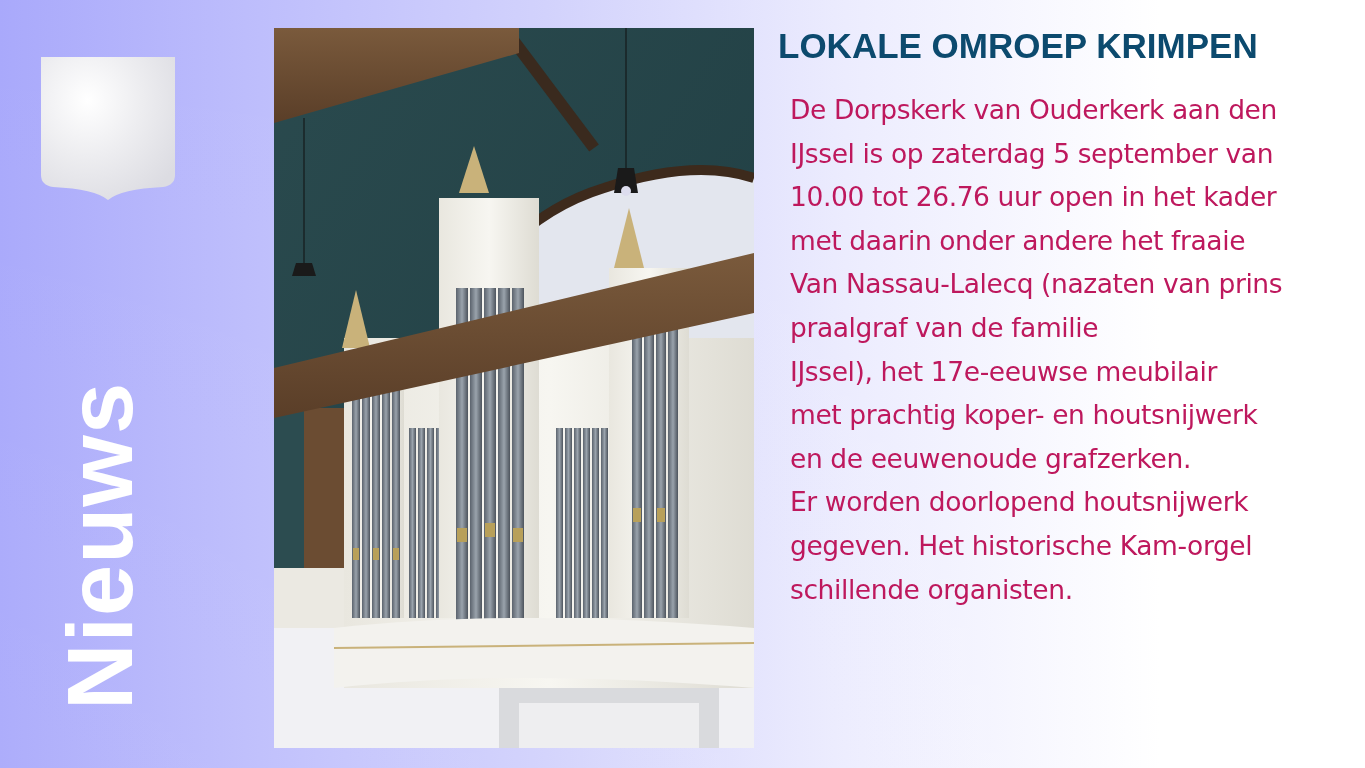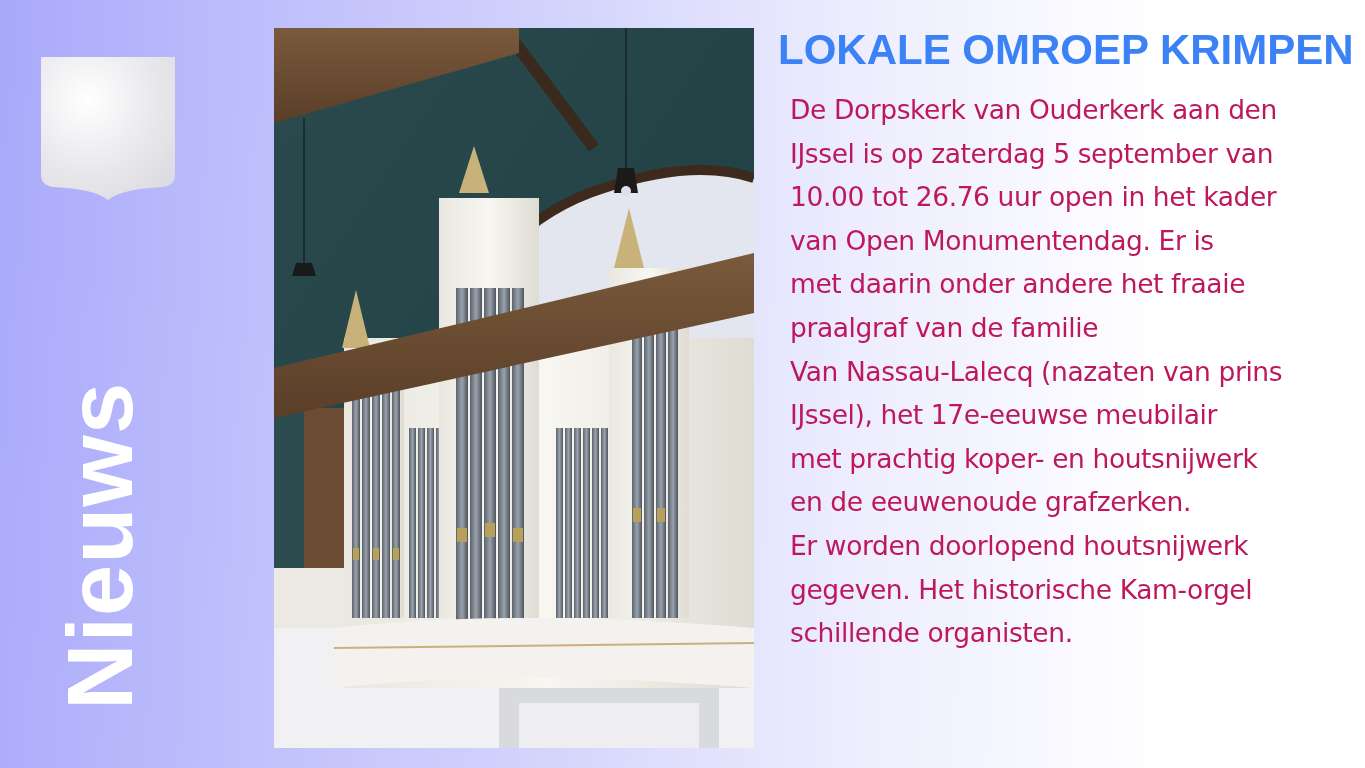--- a/index.html
+++ b/index.html
@@ -37,24 +37,24 @@
     
     .photo {
       position: absolute; left: 274px; top: 28px; width: 480px; height: 720px;
       overflow: hidden; background: #2d4d50;
     }
     .photo svg { width: 100%; height: 100%; display: block; }
 
     
     .headline {
       position: absolute; left: 778px; top: 26px;
-      color: #3b82f6;
+      color: #0c4a6e;
       font-family: "Liberation Sans", sans-serif;
       font-weight: bold;
-      font-size: 42px;
+      font-size: 35px;
       letter-spacing: 0px;
       white-space: nowrap;
     }
 
     
     .article {
       position: absolute; left: 790px; top: 88px; width: 570px;
       color: #be185d;
       font-family: "DejaVu Sans", sans-serif;
       font-size: 26.5px;
@@ -201,23 +201,22 @@
     <rect x="245" y="675" width="180" height="45" fill="#eeeef0"></rect>
   </svg>
 </div>
 
 <div class="headline">LOKALE OMROEP KRIMPEN</div>
 
 <div class="article">
   <span class="line">De Dorpskerk van Ouderkerk aan den</span>
   <span class="line">IJssel is op zaterdag 5 september van</span>
   <span class="line">10.00 tot 26.76 uur open in het kader</span>
-  <span class="line">van Open Monumentendag. Er is</span>
   <span class="line">met daarin onder andere het fraaie</span>
+  <span class="line">Van Nassau-Lalecq (nazaten van prins</span>
   <span class="line">praalgraf van de familie</span>
-  <span class="line">Van Nassau-Lalecq (nazaten van prins</span>
   <span class="line">IJssel), het 17e-eeuwse meubilair</span>
   <span class="line">met prachtig koper- en houtsnijwerk</span>
   <span class="line">en de eeuwenoude grafzerken.</span>
   <span class="line">Er worden doorlopend houtsnijwerk</span>
   <span class="line">gegeven. Het historische Kam-orgel</span>
   <span class="line">schillende organisten.</span>
 </div>
 
 </body></html>

